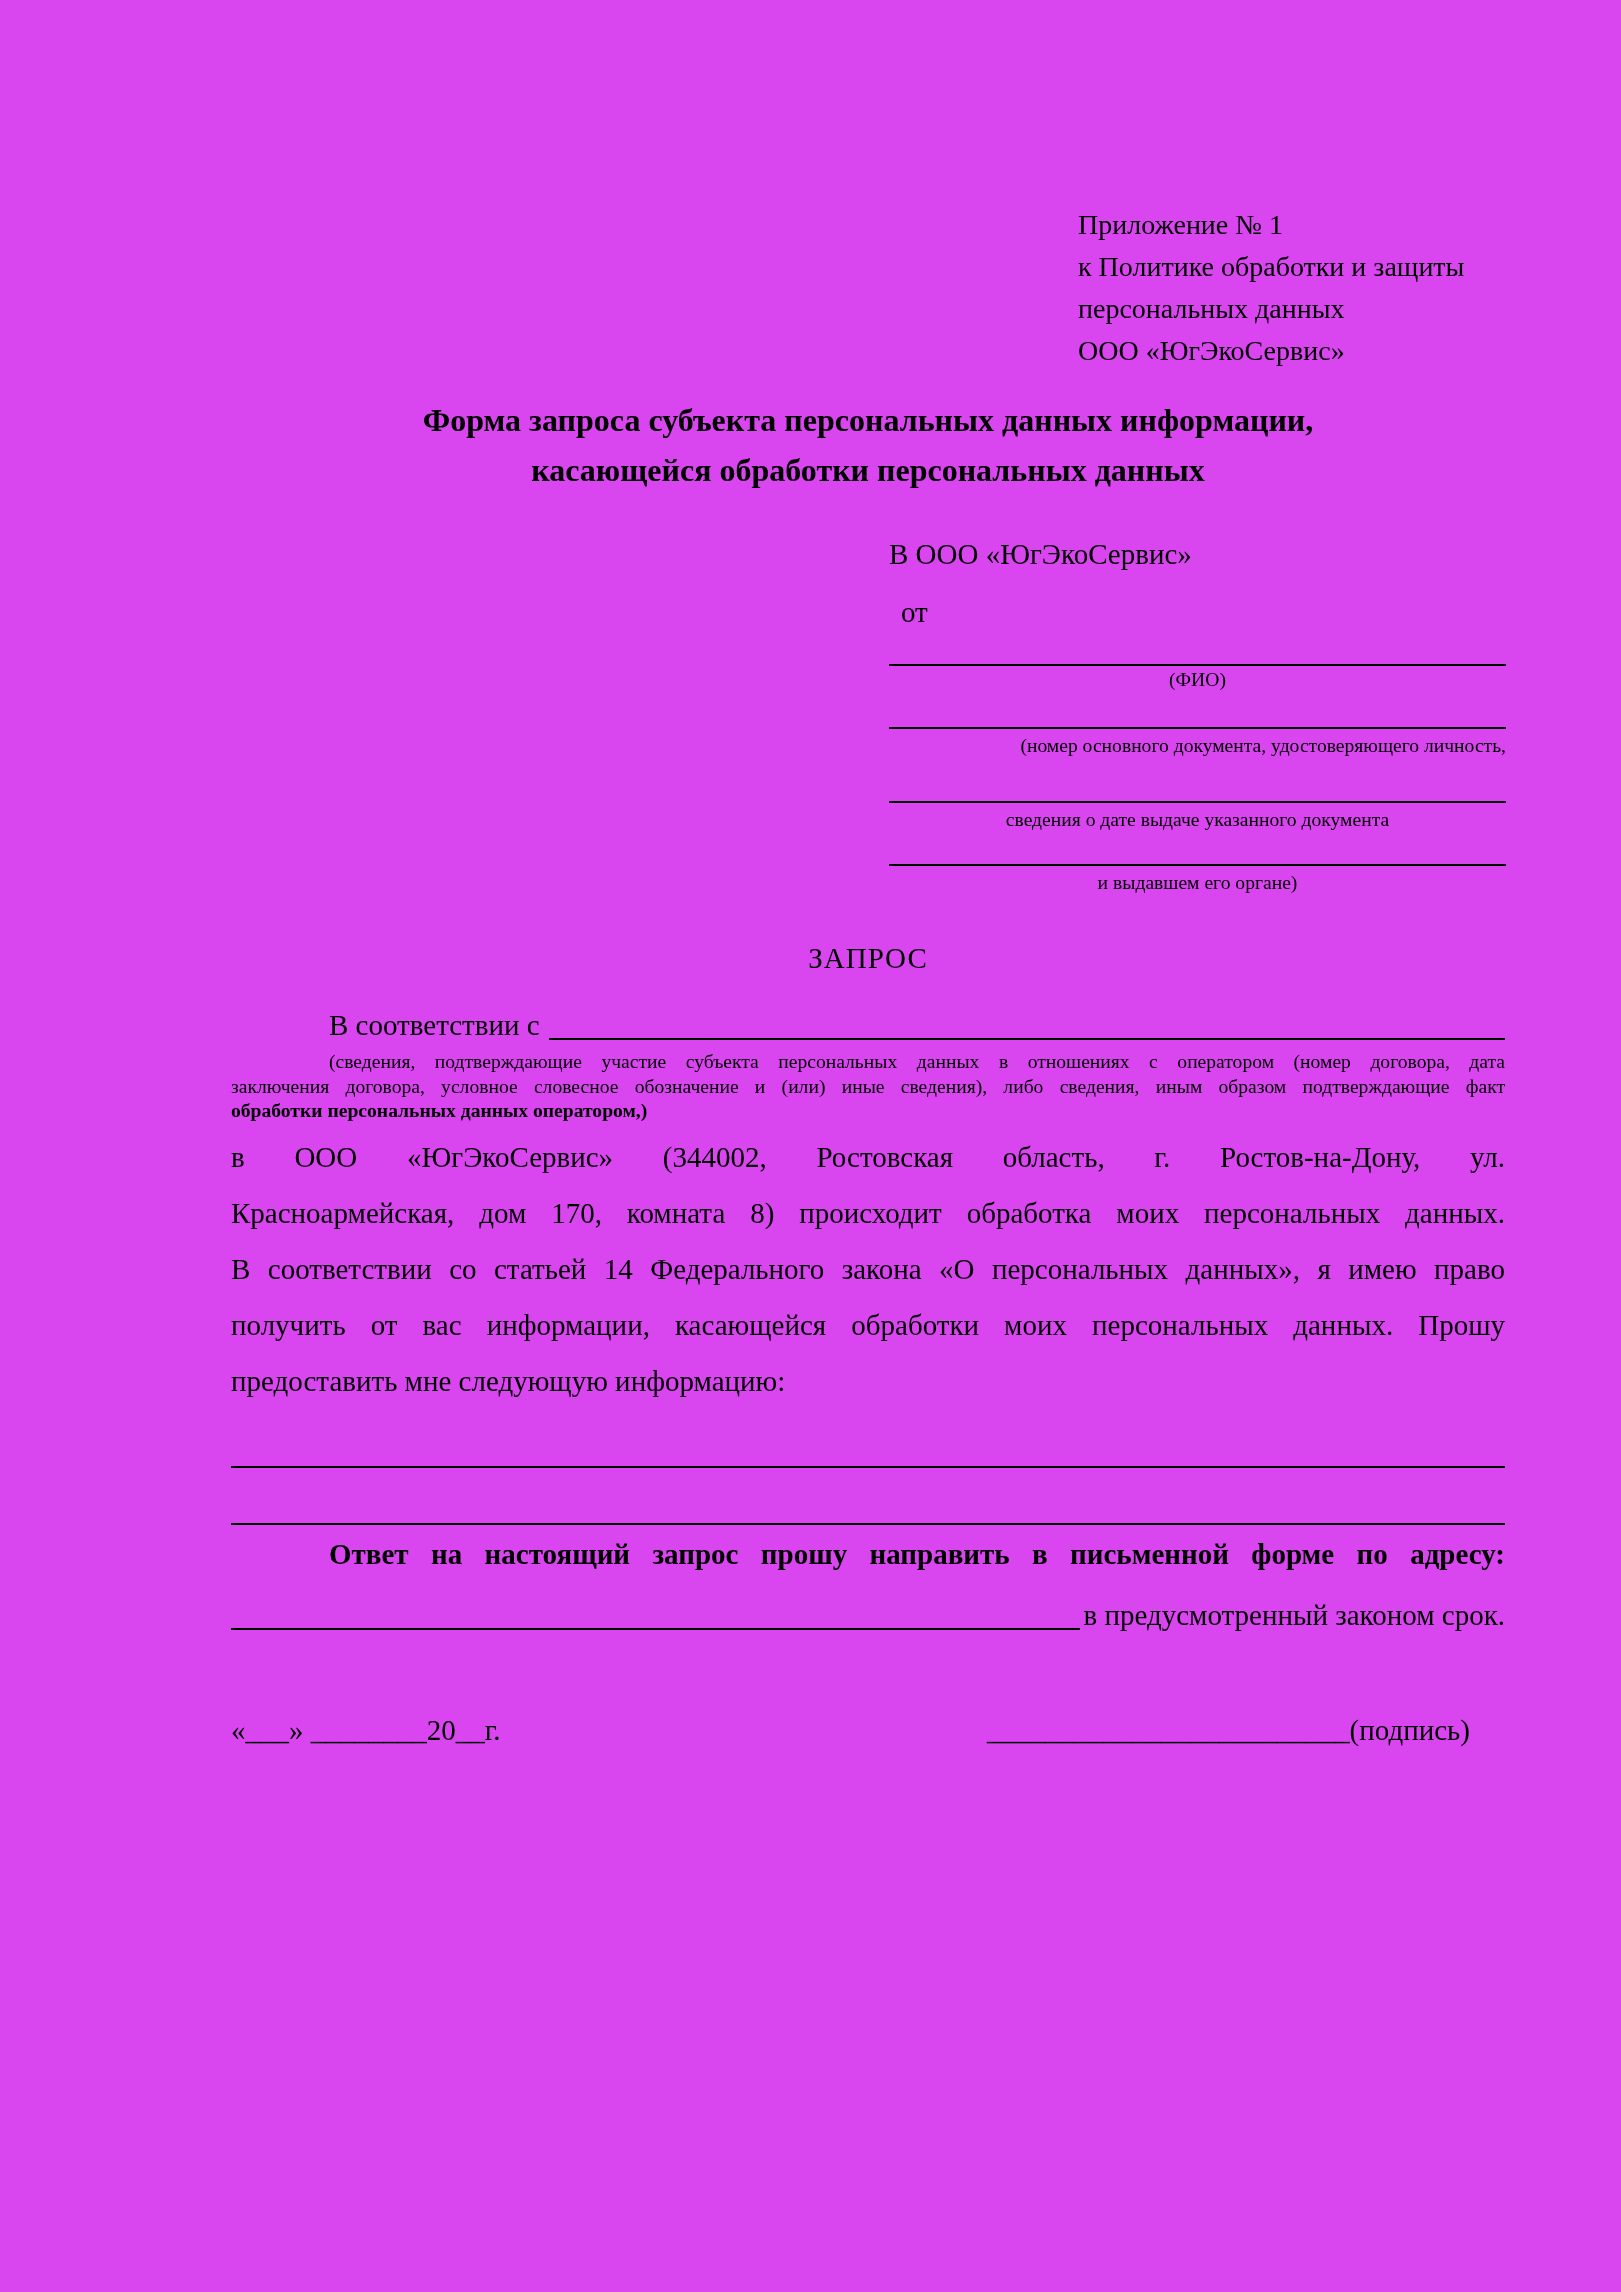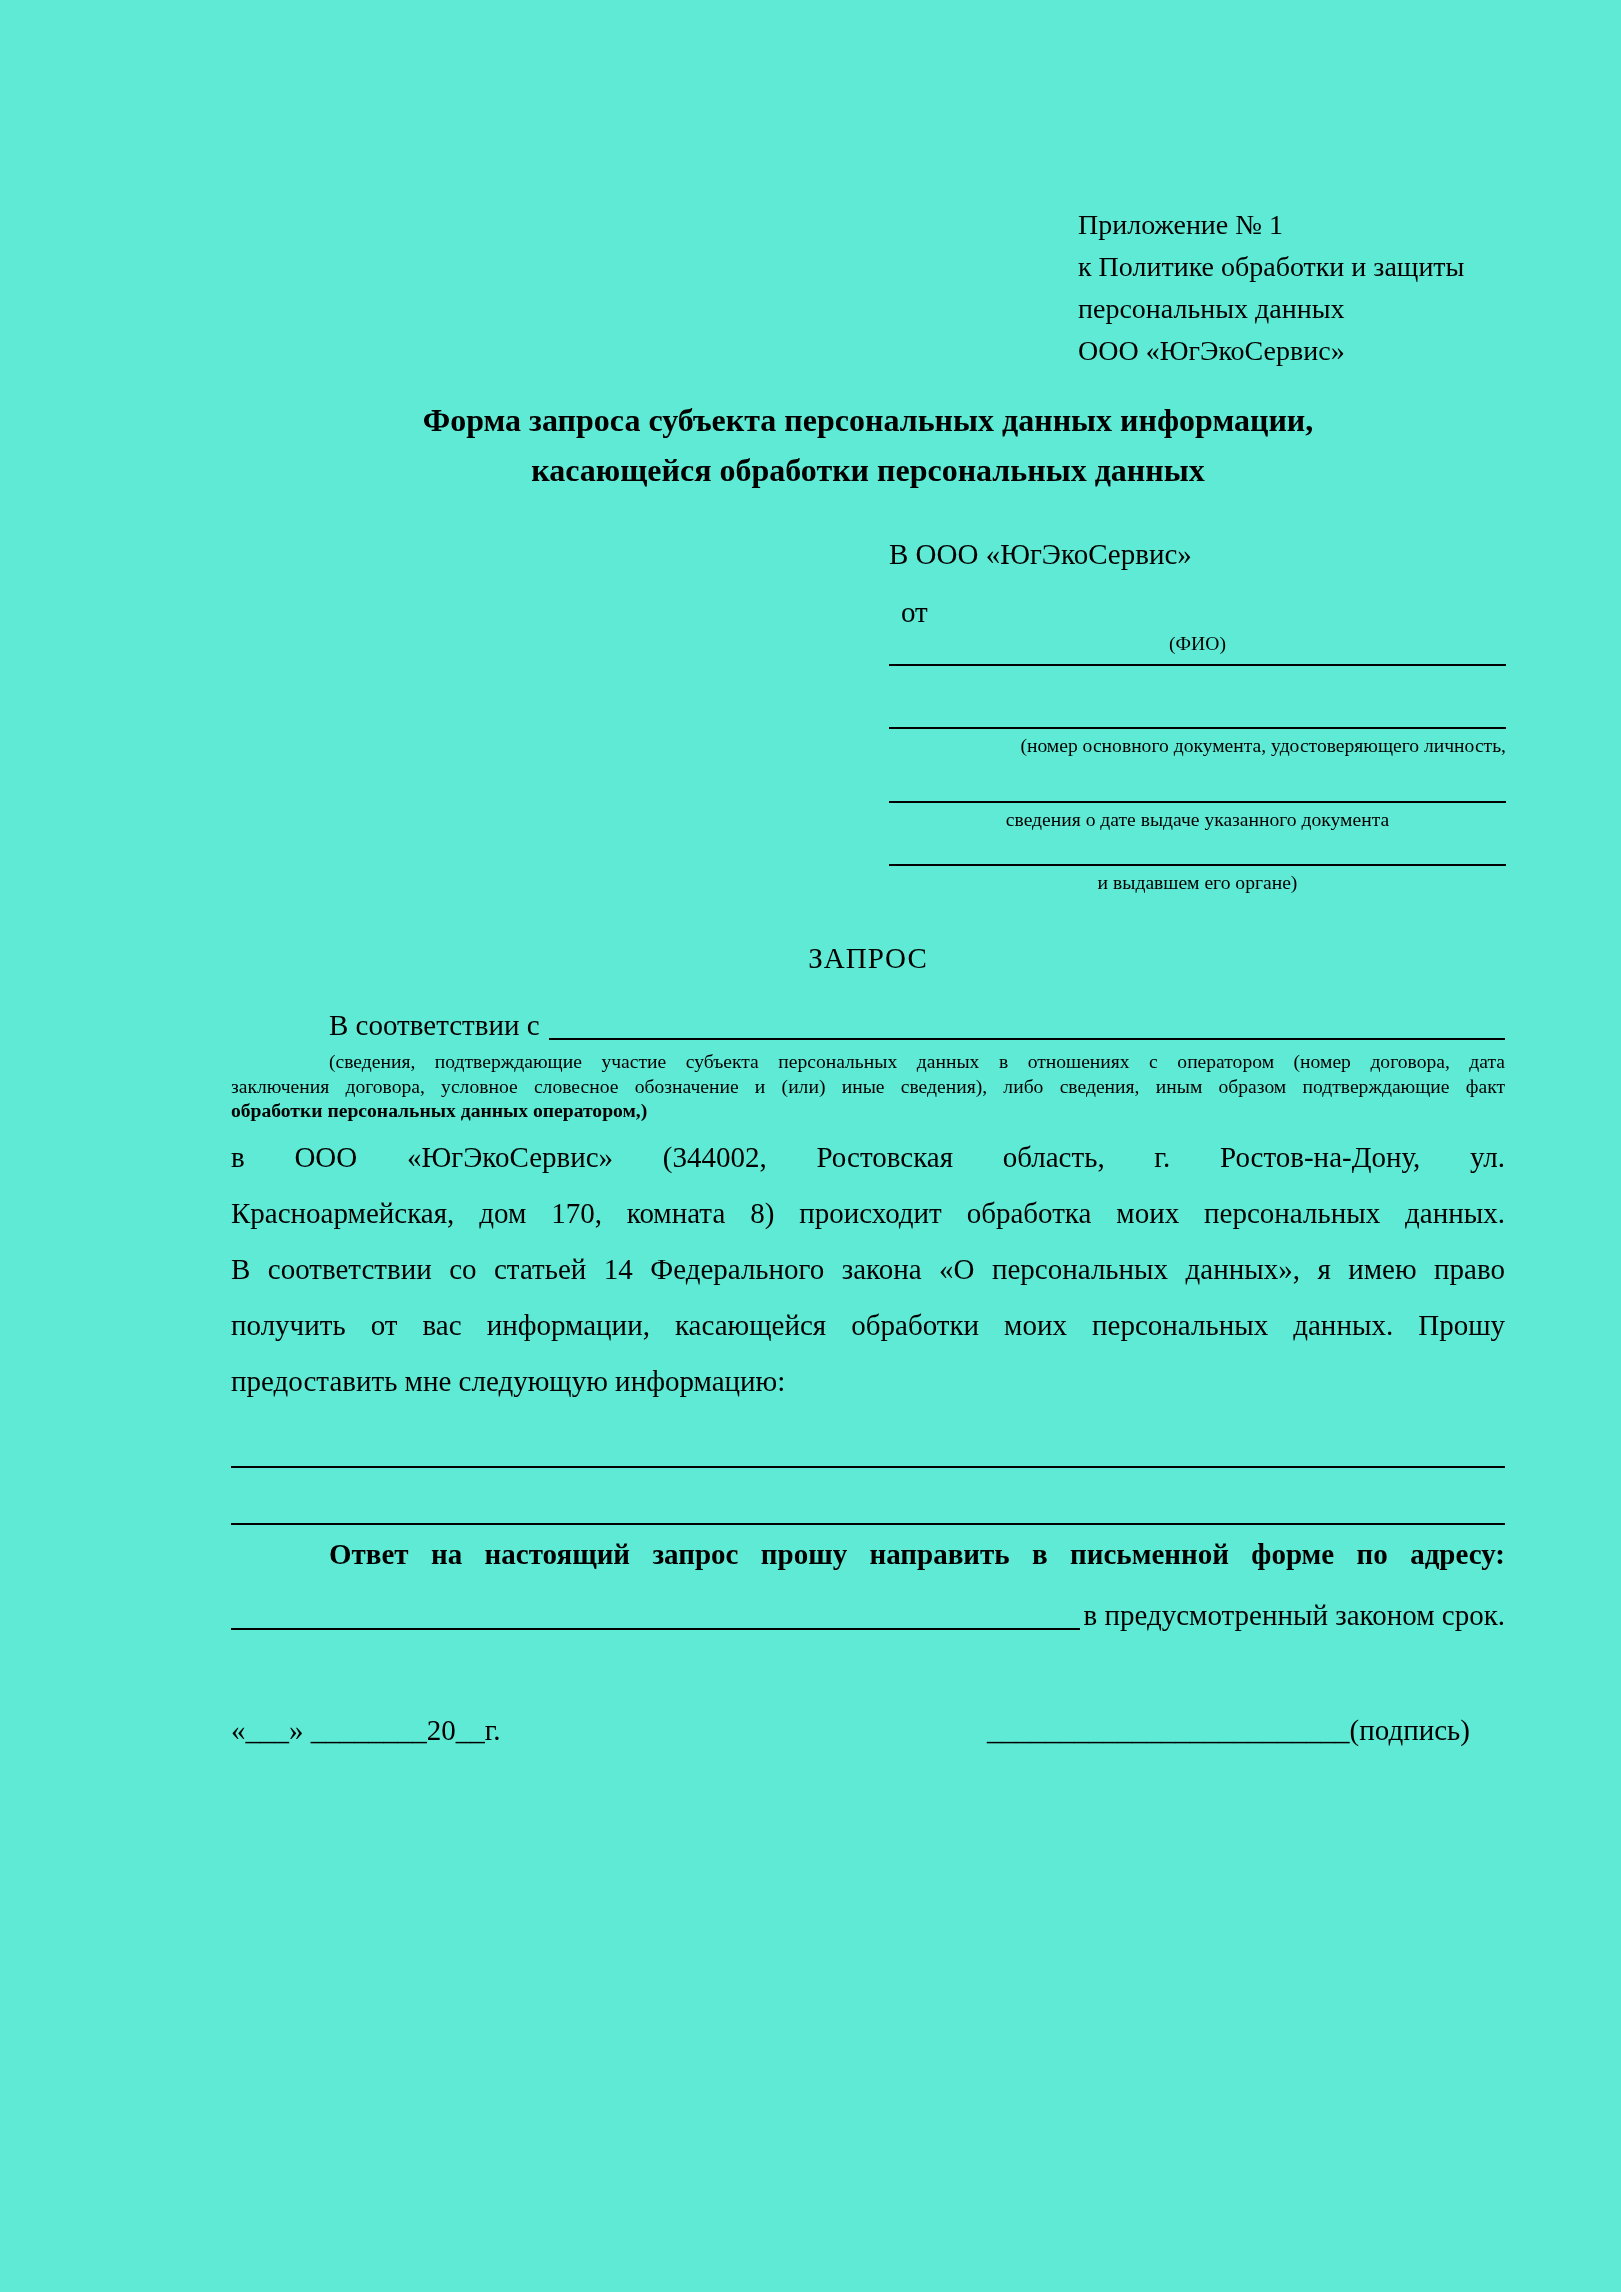--- a/index.html
+++ b/index.html
@@ -1,21 +1,21 @@
 <!DOCTYPE html>
 <html><head>
 <meta charset="utf-8">
 <style>
   html,body { margin:0; padding:0; background:#808080; }
   .page {
     position: relative;
     width: 1621px;
     height: 2293px;
     margin: 0 auto;
-    background: #5eead4;
+    background: #d946ef;
     font-family: "Liberation Serif", "DejaVu Serif", serif;
     color: #000000;
     overflow: hidden;
   }
   .abs { position: absolute; }
   .content-w { left: 231px; width: 1274px; }
 
   .appendix {
     left: 1078px; top: 204px;
     font-size: 28px; line-height: 42px;
@@ -79,21 +79,21 @@
 
   <div class="abs content-w doc-title">
     <div>Форма запроса субъекта персональных данных информации,</div>
     <div>касающейся обработки персональных данных</div>
   </div>
 
   <div class="abs addr-text" style="top:535px;">В ООО «ЮгЭкоСервис»</div>
   <div class="abs addr-text" style="top:593px;margin-left:12px;">от</div>
 
   <div class="abs addr-line" style="top:664px;"></div>
-  <div class="abs addr-caption" style="top:632px;">(ФИО)</div>
+  <div class="abs addr-caption" style="top:668px;">(ФИО)</div>
 
   <div class="abs addr-line" style="top:727px;"></div>
   <div class="abs addr-caption" style="top:734px;text-align:right;">(номер основного документа, удостоверяющего личность,</div>
 
   <div class="abs addr-line" style="top:801px;"></div>
   <div class="abs addr-caption" style="top:808px;">сведения о дате выдаче указанного документа</div>
 
   <div class="abs addr-line" style="top:864px;"></div>
   <div class="abs addr-caption" style="top:871px;">и выдавшем его органе)</div>
 

